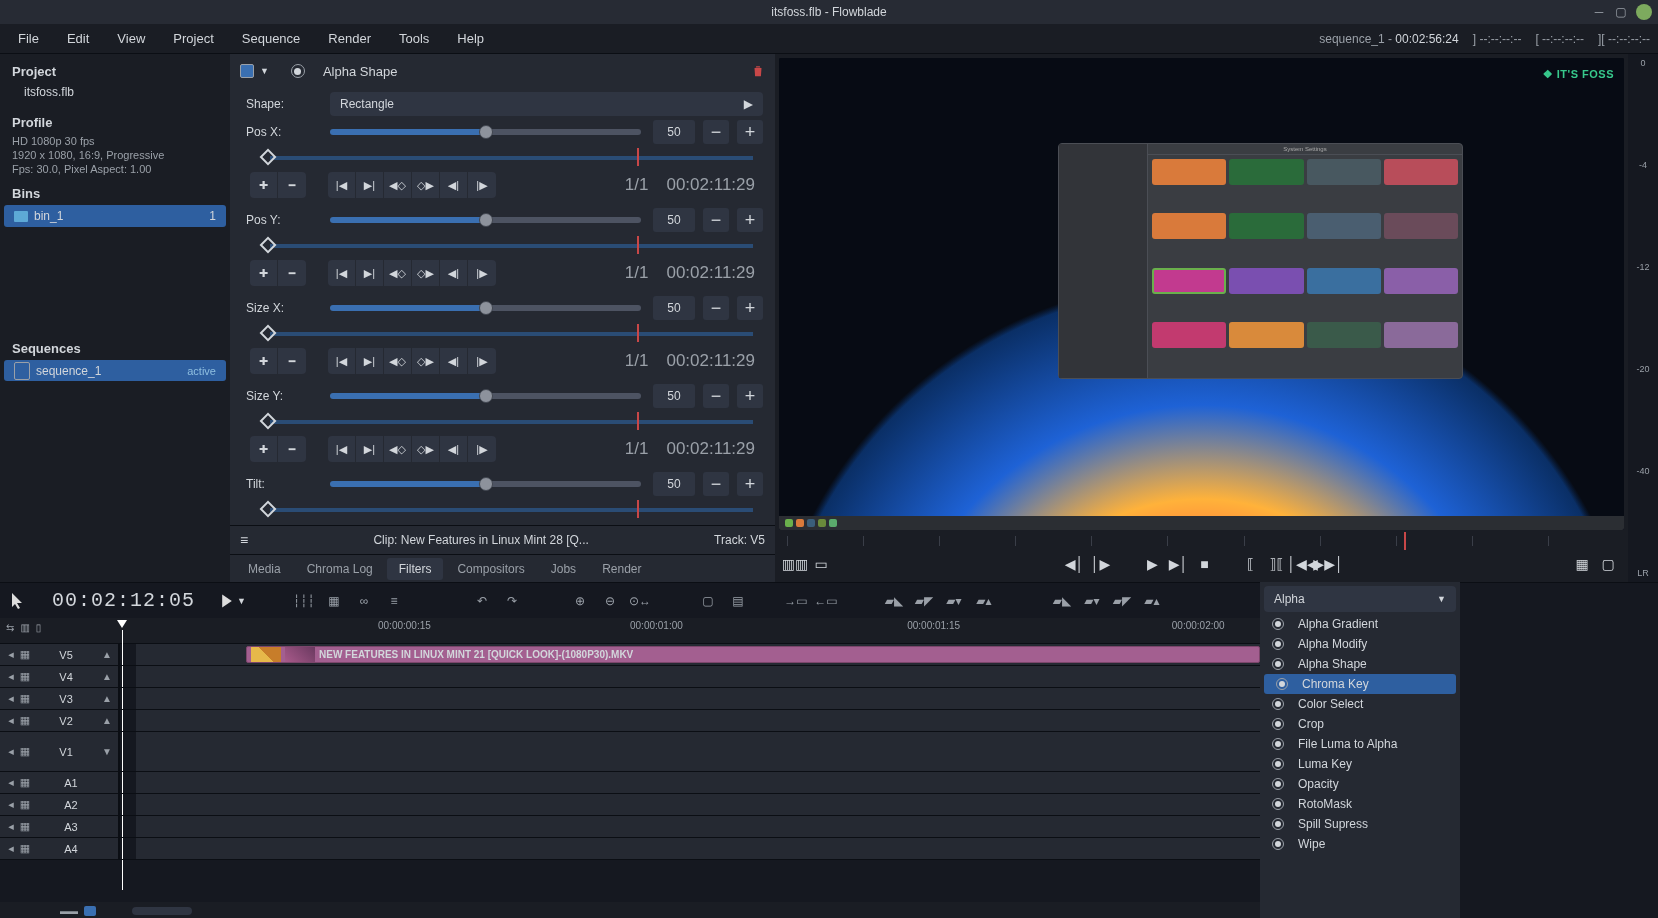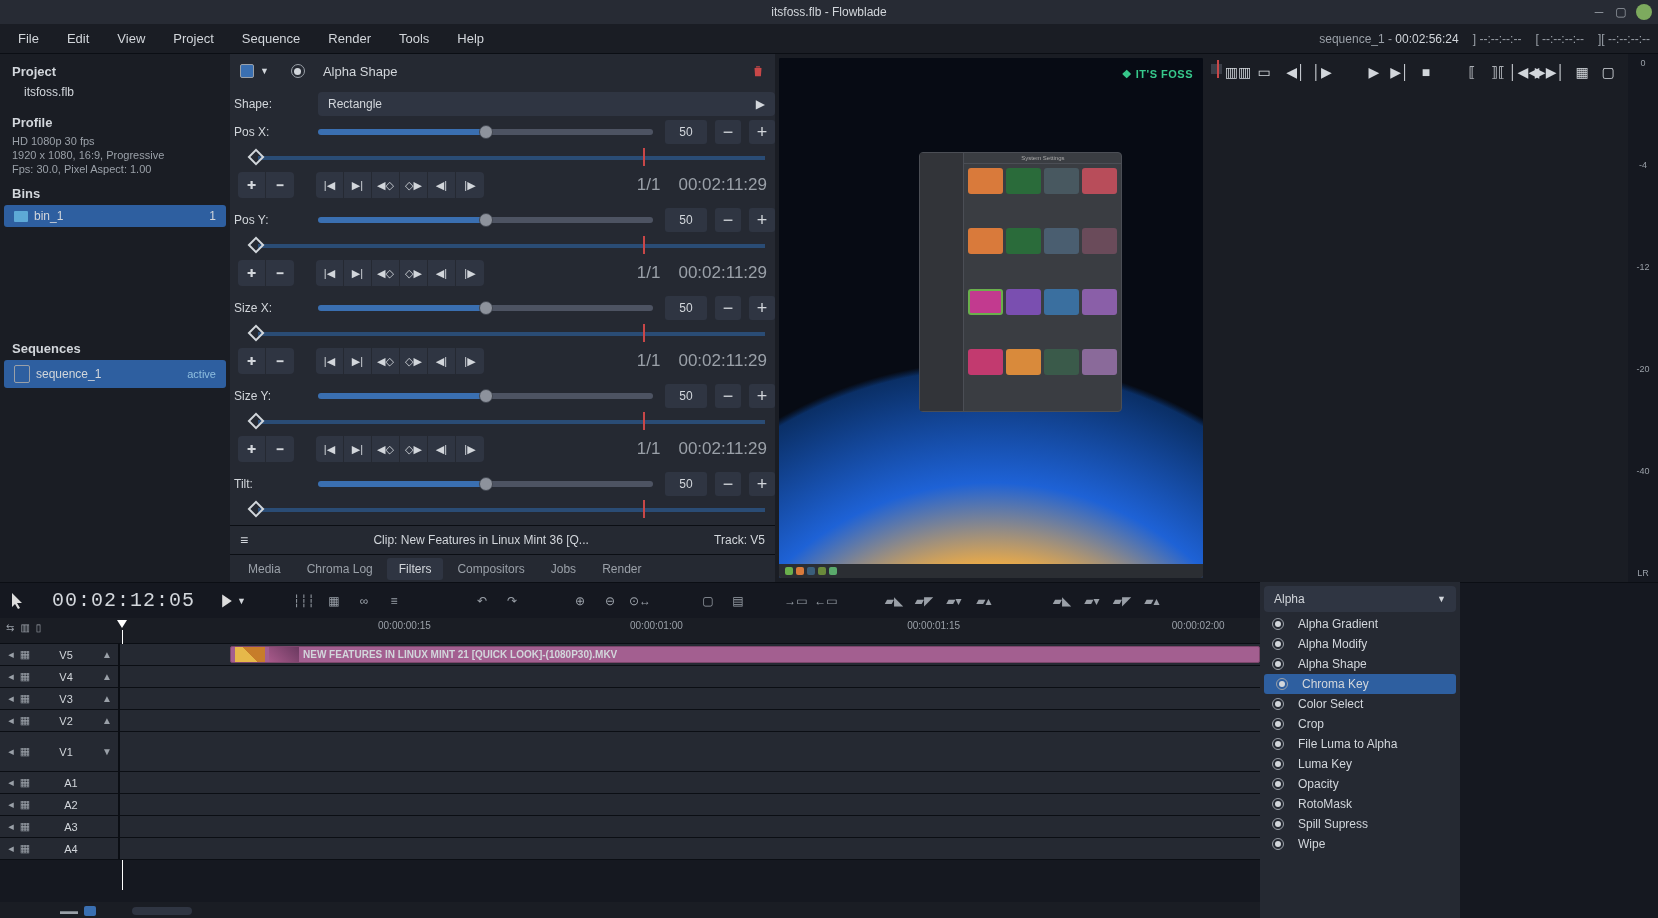--- a/index.html
+++ b/index.html
@@ -54,21 +54,21 @@
   
   .mid-panel{width:545px;background:var(--bg-panel);display:flex;flex-direction:column;}
   .filter-header{display:flex;align-items:center;gap:6px;padding:6px 10px;height:34px;}
   .check{width:14px;height:14px;border:1px solid var(--text-dim);border-radius:2px;background:var(--accent);}
   .chev-down{font-size:9px;}
   .radio-dot{width:14px;height:14px;border:1px solid var(--text-dim);border-radius:50%;display:flex;align-items:center;justify-content:center;}
   .radio-dot::after{content:"";width:7px;height:7px;background:var(--text);border-radius:50%;}
   .filter-title{font-size:13px;font-weight:500;}
   .trash{width:14px;height:16px;color:var(--red);cursor:pointer;}
   
-  .param-area{flex:1;overflow:auto;padding:2px 0;}
+  .param-area{flex:1;overflow:auto;padding:2px 12px;}
   .param-row{display:flex;align-items:center;gap:8px;height:28px;}
   .param-label{width:80px;padding-left:4px;font-size:12px;}
   .shape-select{flex:1;background:var(--bg-light);border-radius:4px;height:24px;display:flex;align-items:center;padding:0 10px;justify-content:space-between;font-size:12px;cursor:pointer;}
   
   .slider{flex:1;height:6px;border-radius:3px;background:linear-gradient(90deg,var(--slider-left) 0 50%,var(--slider-right) 50% 100%);position:relative;margin-right:4px;}
   .slider-thumb{position:absolute;left:50%;top:-4px;width:14px;height:14px;border-radius:50%;background:#8d929c;border:1px solid #40454f;transform:translateX(-50%);}
   .num-input{width:42px;height:24px;background:var(--bg-light);border-radius:3px;display:flex;align-items:center;justify-content:center;font-size:12px;}
   .pm-btn{width:26px;height:24px;background:var(--bg-light);border-radius:3px;display:flex;align-items:center;justify-content:center;font-size:18px;cursor:pointer;font-weight:300;}
   
   .kf-track{margin:2px 0 2px 18px;height:20px;position:relative;}
@@ -85,21 +85,21 @@
   
   .clip-footer{border-top:1px solid var(--divider);padding:6px 10px;display:flex;align-items:center;gap:20px;font-size:12px;}
   .clip-footer .ham{font-size:14px;}
   
   .tabs{border-top:1px solid var(--divider);display:flex;padding:2px 6px;gap:2px;height:28px;align-items:center;}
   .tab{padding:4px 12px;font-size:12px;color:var(--text-dim);cursor:pointer;border-radius:3px;}
   .tab.active{background:var(--bg-light);color:var(--text);}
   
   
   .preview-panel{flex:1;background:var(--bg);display:flex;}
-  .preview-inner{flex:1;display:flex;padding:4px;justify-content:flex-end;}
+  .preview-inner{flex:1;display:flex;flex-direction:column;padding:4px;justify-content:flex-end;}
   .preview-video{flex:1;position:relative;background:#0b0e14;border-radius:2px;overflow:hidden;}
   .planet{position:absolute;inset:0;background:
      radial-gradient(circle at 50% 140%, rgba(0,0,0,0) 0%, rgba(0,0,0,0) 55%, #070b14 56%),
      radial-gradient(circle at 50% 140%, #ff5bb0 10%, #ff6a3a 20%, #ffb23a 28%, #1e62d6 40%, #0a2f66 55%, #070b14 60%);}
   .its-foss{position:absolute;right:10px;top:10px;color:#37c98c;font-weight:bold;font-size:11px;letter-spacing:0.5px;}
   .dlg{position:absolute;left:33%;top:18%;width:48%;height:50%;background:#3a3d42;border:1px solid #4b4e55;border-radius:4px;display:flex;font-size:7px;}
   .dlg-side{width:22%;background:#323439;border-right:1px solid #4b4e55;}
   .dlg-main{flex:1;display:flex;flex-direction:column;}
   .dlg-hd{text-align:center;padding:2px;border-bottom:1px solid #4b4e55;color:#aaa;font-size:6px;}
   .dlg-grid{flex:1;display:grid;grid-template-columns:repeat(4,1fr);gap:3px;padding:4px;}
@@ -130,21 +130,21 @@
   .tl-ruler{height:26px;background:var(--bg);position:relative;display:flex;align-items:flex-end;border-bottom:1px solid var(--divider);}
   .tl-ruler-icons{position:absolute;left:6px;top:4px;display:flex;gap:6px;font-size:10px;color:var(--text-dim);}
   .ruler-tick{position:absolute;top:0;font-size:10px;color:var(--text-dim);}
   
   .tracks{flex:1;overflow:hidden;position:relative;}
   .track{display:flex;height:22px;border-bottom:1px solid var(--divider);}
   .track.tall{height:40px;}
   .track-header{width:120px;display:flex;align-items:center;gap:4px;background:var(--bg-panel);border-right:2px solid var(--divider);padding:0 6px;font-size:11px;}
   .th-ico{width:10px;height:12px;display:flex;align-items:center;justify-content:center;color:var(--text-dim);}
   .th-arrow{margin-left:auto;font-size:10px;color:var(--text-dim);}
-  .track-body{flex:1;background:var(--bg-panel);position:relative;}
+  .track-body{flex:1;background:var(--bg-panel);position:relative;margin-left:16px;}
   .clip{position:absolute;top:2px;bottom:2px;background:var(--clip);border:1px solid #7b466b;border-radius:2px;display:flex;align-items:center;font-size:10px;overflow:hidden;padding-left:4px;font-weight:600;}
   .clip-thumb{width:30px;height:100%;background:linear-gradient(45deg,#e6b84a 0 50%,#c77d2a 50% 100%);margin-right:4px;}
   .tl-scroll{height:16px;background:var(--bg);padding:4px 60px;}
   .tl-sc-bar{height:8px;width:60px;background:var(--bg-light);border-radius:4px;margin-left:30px;}
   
   
   .filters-right{width:200px;background:var(--bg-panel);display:flex;flex-direction:column;padding:0 0 4px 0;}
   .fr-header{height:26px;background:var(--bg-light);display:flex;align-items:center;padding:0 10px;justify-content:space-between;border-radius:4px;margin:4px 4px 2px 4px;cursor:pointer;}
   .fr-item{display:flex;align-items:center;gap:14px;padding:3px 12px;cursor:pointer;height:20px;}
   .fr-item.sel{background:var(--accent-sel);margin:0 4px;border-radius:3px;}
@@ -197,21 +197,21 @@
     <div class="lp-header lp-section">Bins</div>
     <div class="lp-item sel">
       <div class="folder-icon"></div>
       <span>bin_1</span>
       <span class="spacer"></span>
       <span>1</span>
     </div>
     <div style="flex:0 0 110px;"></div>
 
     <div class="lp-header">Sequences</div>
-    <div class="lp-item sel" style="height:28px;">
+    <div class="lp-item sel" style="height:21px;">
       <div class="seq-icon"></div>
       <span>sequence_1</span>
       <span class="status">active</span>
     </div>
   </div>
 
   <div class="mid-panel">
     <div class="filter-header">
       <div class="check"></div>
       <span class="chev-down">▼</span>
@@ -377,21 +377,21 @@
         </div>
         <div class="kf-track">
           <div class="kf-bar"></div>
           <div class="kf-diamond"></div>
           <div class="kf-mark"></div>
         </div>
       </div>
 
     <div class="clip-footer">
       <span class="ham">≡</span>
-      <span style="flex:1;text-align:center;">Clip: New Features in Linux Mint 36 [Q...</span>
+      <span style="flex:1;text-align:center;">Clip: New Features in Linux Mint 28 [Q...</span>
       <span>Track: V5</span>
     </div>
 
     <div class="tabs" id="tabs-row">
         <div class="tab">Media</div>
         <div class="tab">Chroma Log</div>
         <div class="tab active">Filters</div>
         <div class="tab">Compositors</div>
         <div class="tab">Jobs</div>
         <div class="tab">Render</div>

